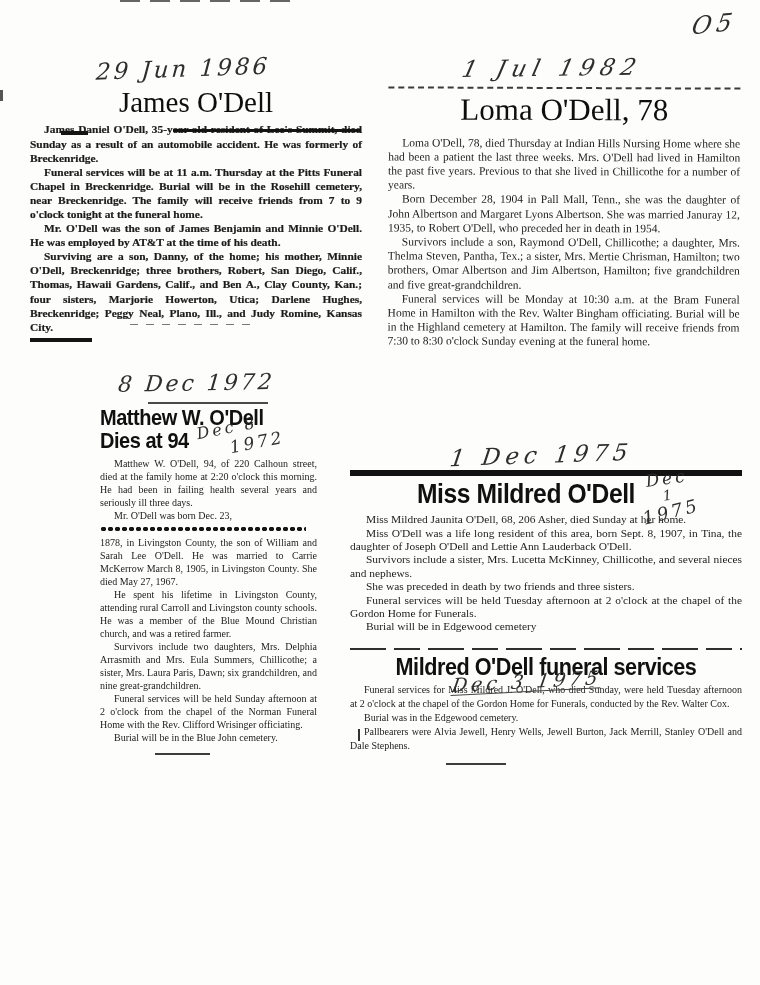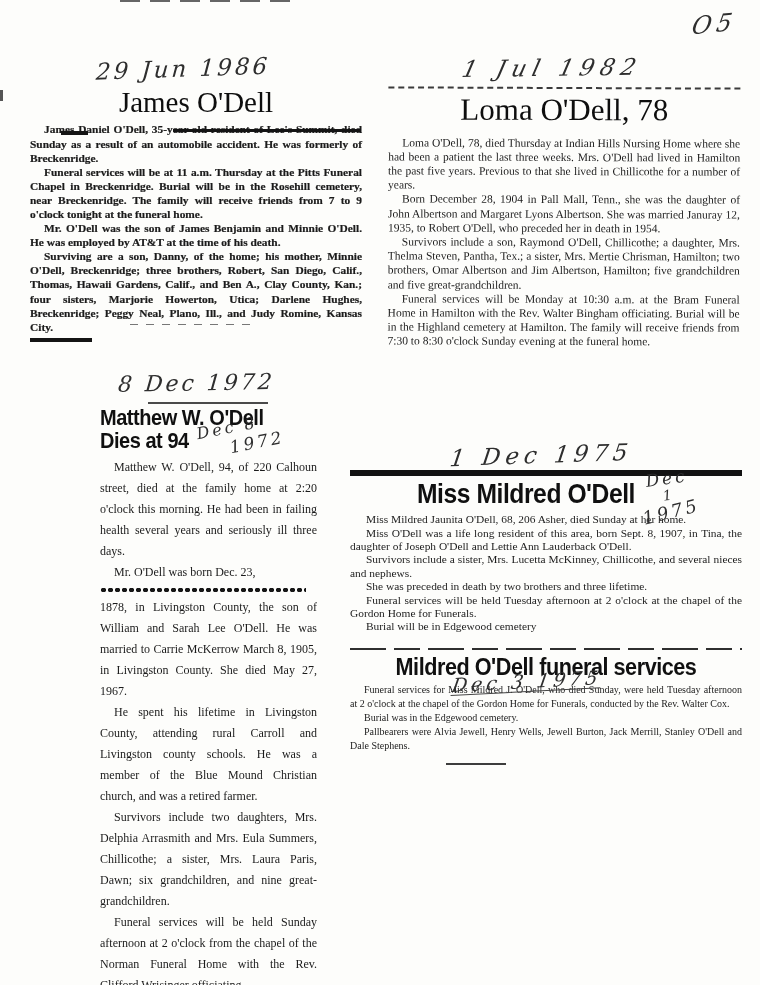--- a/index.html
+++ b/index.html
@@ -75,21 +75,21 @@
   #clip-loma h1{font-size:31px;margin:5px 0 9px;}
   #clip-loma .body-text{font-size:11.5px;line-height:14.2px;}
   
   #clip-matthew{left:100px;top:372px;width:217px;}
   #clip-matthew .hw-date{font-size:22px;margin-left:18px;transform:rotate(-1deg) skewX(-6deg);}
   #matthew-rule{width:120px;height:2px;background:#4a4a4a;margin:8px 0 3px 48px;}
   #clip-matthew h2{font-size:21.5px;margin:2px 0 4px;transform:scaleX(0.93);transform-origin:left top;}
   #matthew-overlay{position:absolute;left:98px;top:46px;transform:rotate(-11deg);}
   #matthew-overlay .l1{font-size:16px;}
   #matthew-overlay .l2{font-size:17px;margin-left:30px;margin-top:3px;}
-  #clip-matthew .body-text{font-size:12px;line-height:21px;}
+  #clip-matthew .body-text{font-size:10px;line-height:13px;}
   #clip-matthew .fold-rule{margin:4px 0 4px 0;}
   #matthew-endrule{width:55px;margin:9px 0 0 55px;}
   #matthew-tick{position:absolute;right:-43px;bottom:14px;width:2px;height:12px;background:#333;}
   
   #right-lower{left:350px;top:442px;width:392px;}
   #clip-mildred{position:relative;}
   #clip-mildred .hw-date{font-size:23px;margin-left:100px;transform:rotate(-2deg) skewX(-10deg);letter-spacing:5px;}
   #clip-mildred .zigzag-rule{margin-top:5px;}
   #clip-mildred h2{font-size:28px;text-align:center;margin:3px 40px 4px 0;transform:scaleX(0.88);}
   #mildred-overlay{position:absolute;right:44px;top:28px;transform:rotate(-8deg);text-align:center;}
@@ -184,21 +184,21 @@
       <h2 class="head-sans">Miss Mildred O'Dell</h2>
       <div id="mildred-overlay" class="hw">
         <div class="l1">Dec</div>
         <div class="l2">1</div>
         <div class="l3">1975</div>
       </div>
       <div class="body-text">
         <p>Miss Mildred Jaunita O'Dell, 68, 206 Asher, died Sunday at her home.</p>
         <p>Miss O'Dell was a life long resident of this area, born Sept. 8, 1907, in Tina, the daughter of Joseph O'Dell and Lettie Ann Lauderback O'Dell.</p>
         <p>Survivors include a sister, Mrs. Lucetta McKinney, Chillicothe, and several nieces and nephews.</p>
-        <p>She was preceded in death by two brothers and three lifetime.</p>
+        <p>She was preceded in death by two friends and three sisters.</p>
         <p>Funeral services will be held Tuesday afternoon at 2 o'clock at the chapel of the Gordon Home for Funerals.</p>
         <p>Burial will be in Edgewood cemetery</p>
       </div>
     </article>
 
     <article id="clip-funeral">
       <div class="broken-rule"></div>
       <h2 class="head-sans">Mildred O'Dell funeral services</h2>
       <div id="funeral-overlay" class="hw">Dec 3 1975</div>
       <div class="body-text">

